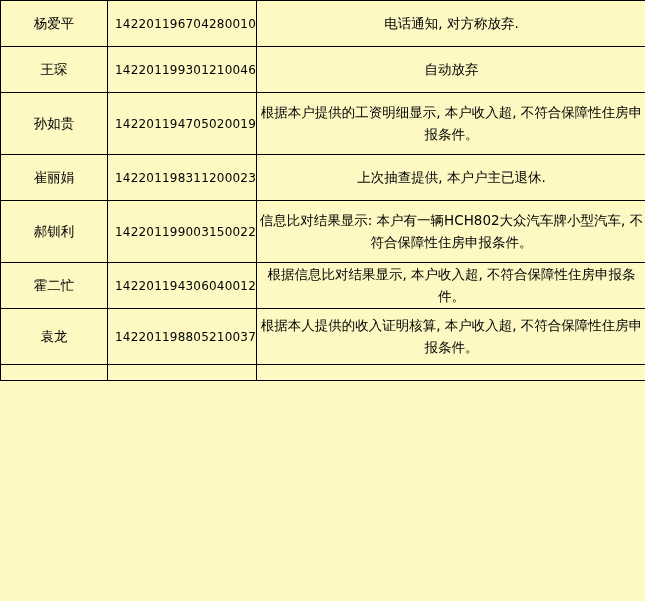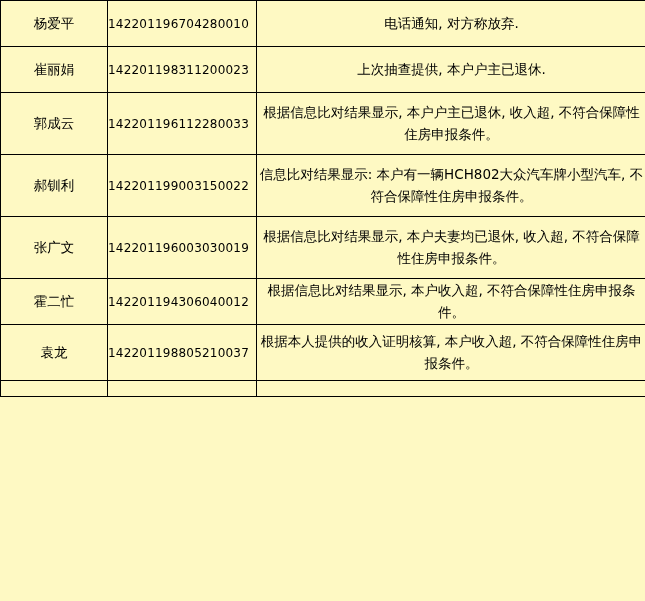--- a/index.html
+++ b/index.html
@@ -38,21 +38,21 @@
   }
   .col-name {
     width: 106px;
     text-align: center;
     font-size: 13.5px;
     line-height: 1.5;
     padding: 6px 2px;
   }
   .col-id {
     width: 148px;
-    text-align: left;
+    text-align: right;
     font-size: 12px;
     line-height: 1.5;
     padding: 6px 2px;
     letter-spacing: 0.2px;
   }
   .col-note {
     width: 389px;
     text-align: center;
     font-size: 13.5px;
     line-height: 1.62;
@@ -69,38 +69,38 @@
 
 <div class="sheet">
   <table class="data-table">
     <tbody>
       <tr class="row-h1">
         <td class="col-name">杨爱平</td>
         <td class="col-id">142201196704280010</td>
         <td class="col-note">电话通知, 对方称放弃.</td>
       </tr>
       <tr class="row-h1">
+        <td class="col-name">王琛</td>
+        <td class="col-id">142201199301210046</td>
+        <td class="col-note">自动放弃</td>
+      </tr>
+      <tr class="row-h3">
+        <td class="col-name">孙如贵</td>
+        <td class="col-id">142201194705020019</td>
+        <td class="col-note">根据本户提供的工资明细显示, 本户收入超, 不符合保障性住房申报条件。</td>
+      </tr>
+      <tr class="row-h1">
         <td class="col-name">崔丽娟</td>
         <td class="col-id">142201198311200023</td>
         <td class="col-note">上次抽查提供, 本户户主已退休.</td>
       </tr>
       <tr class="row-h3">
-        <td class="col-name">郭成云</td>
-        <td class="col-id">142201196112280033</td>
-        <td class="col-note">根据信息比对结果显示, 本户户主已退休, 收入超, 不符合保障性住房申报条件。</td>
-      </tr>
-      <tr class="row-h3">
         <td class="col-name">郝钏利</td>
         <td class="col-id">142201199003150022</td>
         <td class="col-note">信息比对结果显示: 本户有一辆HCH802大众汽车牌小型汽车, 不符合保障性住房申报条件。</td>
-      </tr>
-      <tr class="row-h3">
-        <td class="col-name">张广文</td>
-        <td class="col-id">142201196003030019</td>
-        <td class="col-note">根据信息比对结果显示, 本户夫妻均已退休, 收入超, 不符合保障性住房申报条件。</td>
       </tr>
       <tr class="row-h1">
         <td class="col-name">霍二忙</td>
         <td class="col-id">142201194306040012</td>
         <td class="col-note">根据信息比对结果显示, 本户收入超, 不符合保障性住房申报条件。</td>
       </tr>
       <tr class="row-h2">
         <td class="col-name">袁龙</td>
         <td class="col-id">142201198805210037</td>
         <td class="col-note">根据本人提供的收入证明核算, 本户收入超, 不符合保障性住房申报条件。</td>

